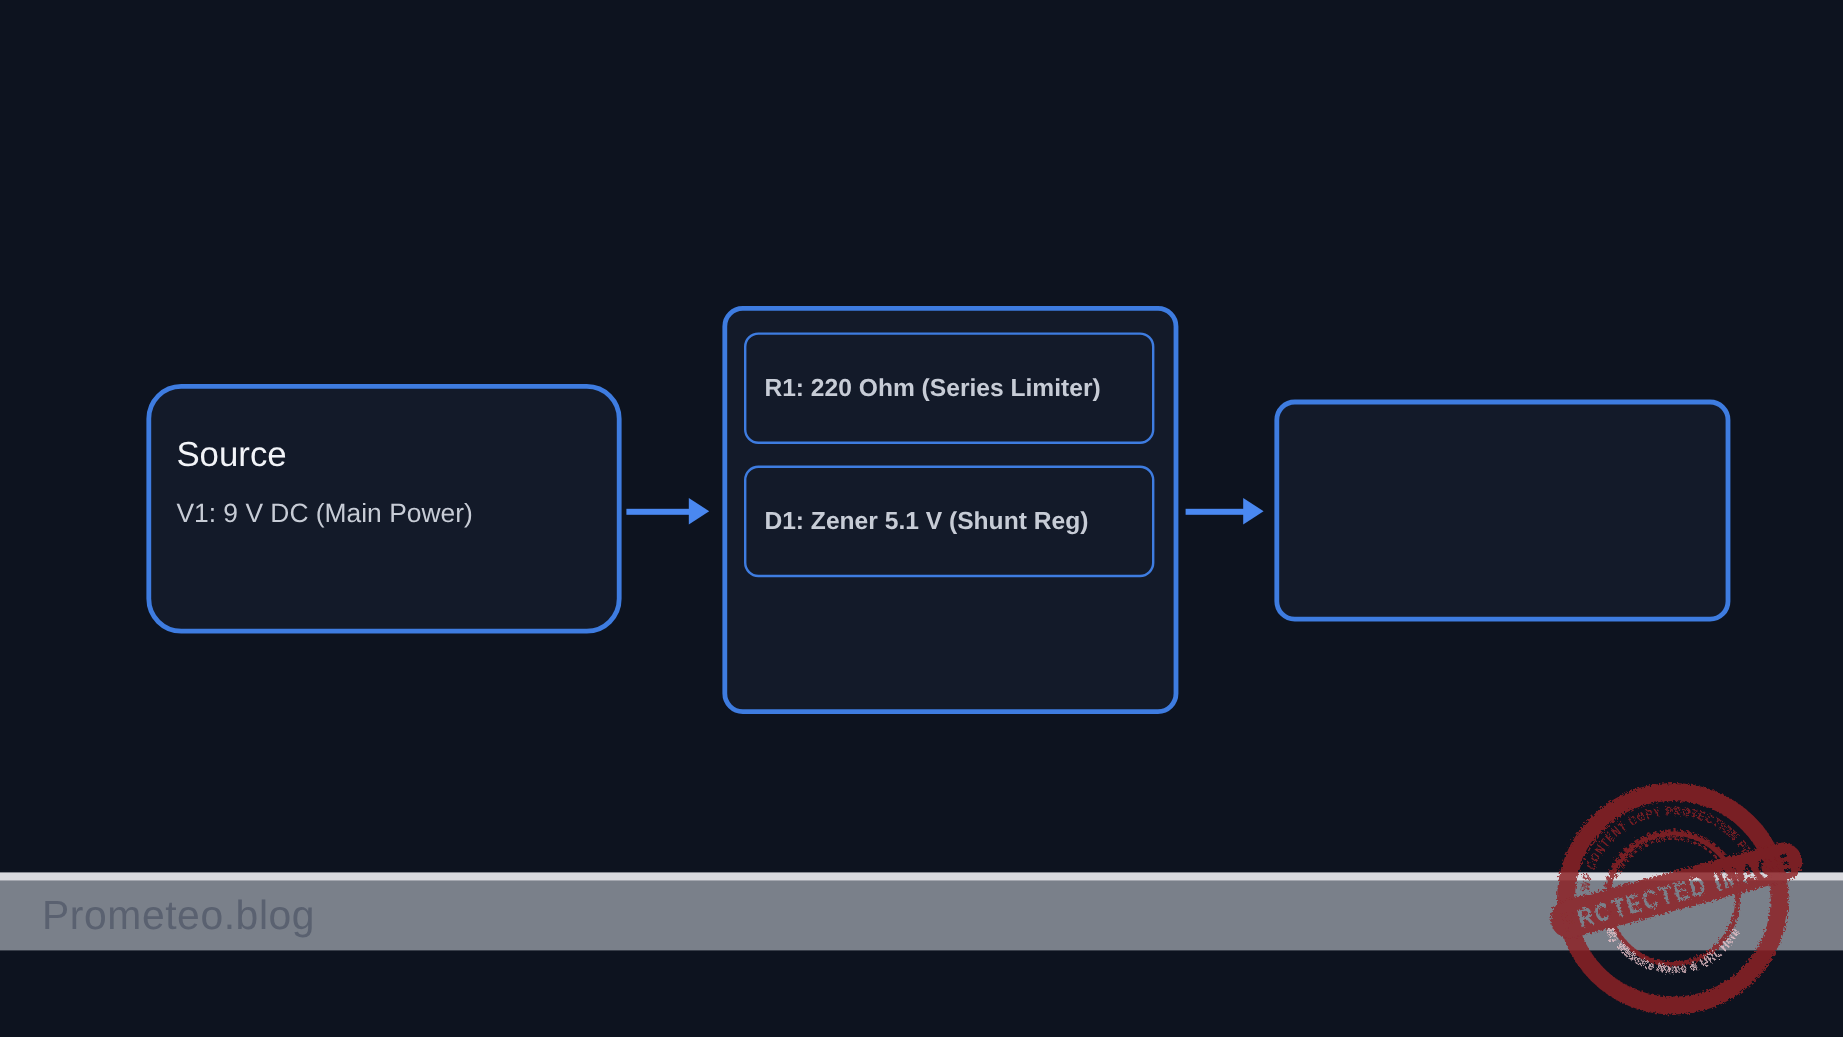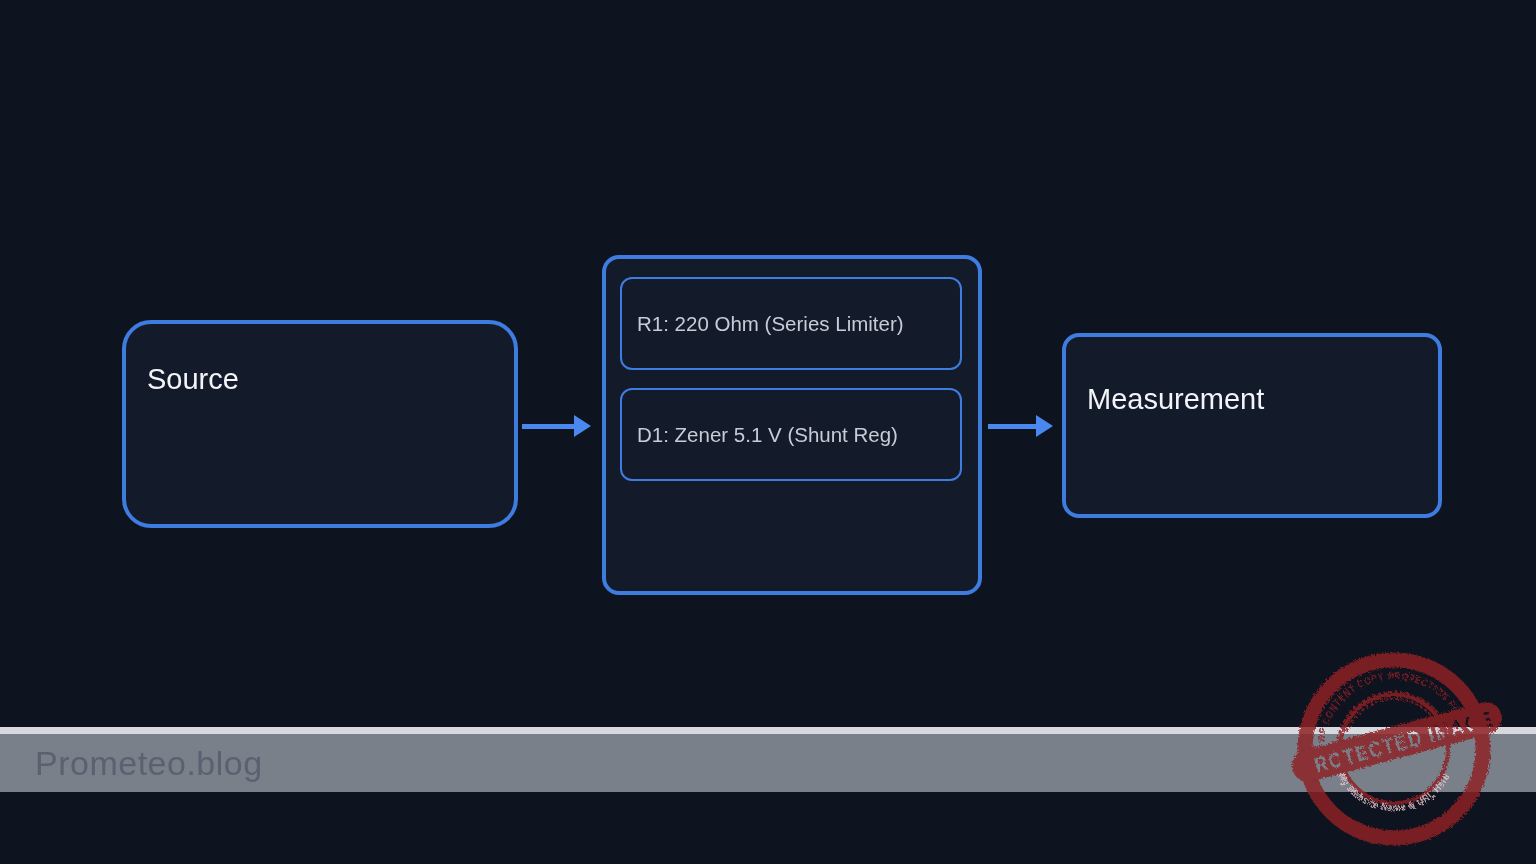--- a/index.html
+++ b/index.html
@@ -51,21 +51,21 @@
     border: 2.5px solid var(--node-border, #3e7ce0);
     border-radius: 12px;
     display: flex;
     align-items: center;
     padding-left: 15px;
   }
   .sub-node + .sub-node { margin-top: 18px; }
   .sub-node-label {
     color: var(--body-text, #c7ccd6);
     font-size: 20.5px;
-    font-weight: 400;
+    font-weight: 700;
   }
 
   
   .arrow { position: absolute; height: 22px; }
   .arrow-shaft {
     position: absolute;
     left: 0; top: 8.5px;
     height: 5px;
     background: var(--arrow, #4a88f0);
   }
@@ -116,20 +116,21 @@
   .stamp-pink-text  { fill: var(--stamp-pink, #eac3ca); font-family: "Liberation Sans", sans-serif; font-weight: bold; }
   .banner-cut-text  { font-family: "Liberation Sans", sans-serif; font-weight: bold; }
 </style>
 </head>
 <body>
 
 <div class="canvas">
 
   <div class="node node-source">
     <div class="node-title">Source</div>
+    <div class="node-subtitle">V1: 9 V DC (Main Power)</div>
   </div>
 
   <div class="arrow arrow-1">
     <span class="arrow-shaft"></span>
     <span class="arrow-head"></span>
   </div>
 
   <div class="node node-regulator">
     <div class="sub-node">
       <span class="sub-node-label">R1: 220 Ohm (Series Limiter)</span>
@@ -138,21 +139,20 @@
       <span class="sub-node-label">D1: Zener 5.1 V (Shunt Reg)</span>
     </div>
   </div>
 
   <div class="arrow arrow-2">
     <span class="arrow-shaft"></span>
     <span class="arrow-head"></span>
   </div>
 
   <div class="node node-measurement">
-    <div class="node-title">Measurement</div>
   </div>
 
   <div class="footer-strip"></div>
   <div class="footer-bar">
     <span class="brand">Prometeo.blog</span>
   </div>
 
   <svg class="stamp" width="216" height="216" viewBox="0 0 216 216">
     <defs>
       <filter id="rough" x="-20%" y="-20%" width="140%" height="140%">

